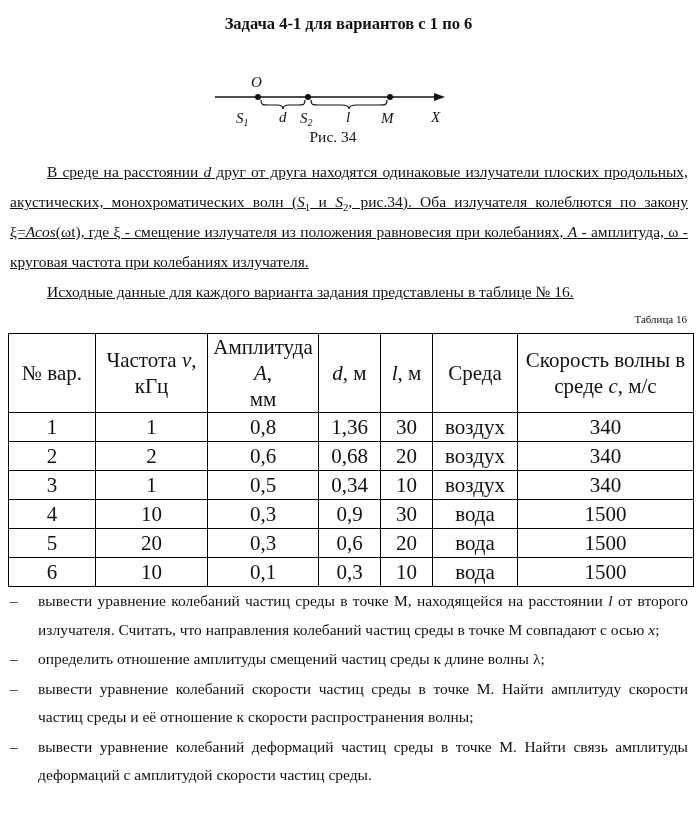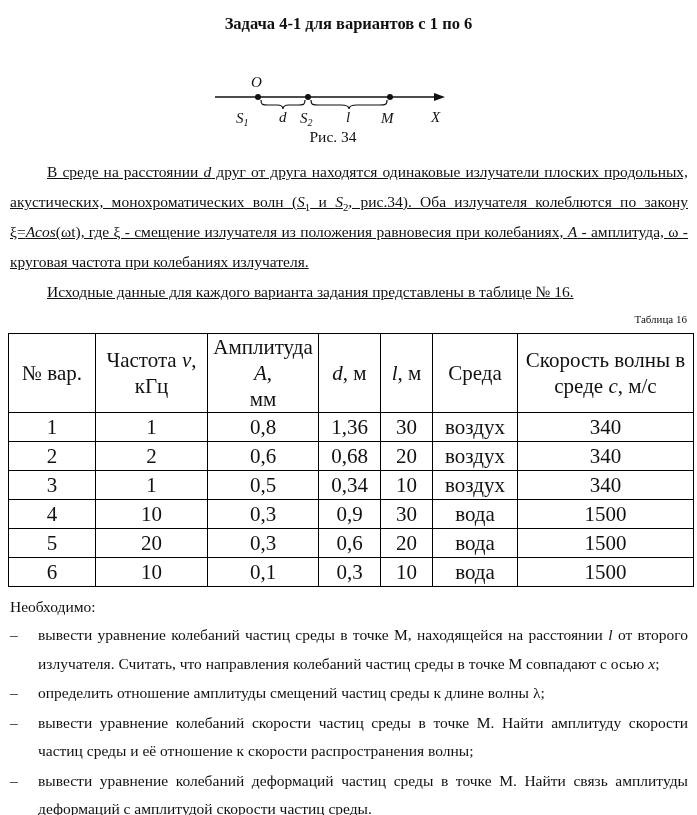--- a/index.html
+++ b/index.html
@@ -180,21 +180,20 @@
         <td>10</td>
         <td>0,1</td>
         <td>0,3</td>
         <td>10</td>
         <td>вода</td>
         <td>1500</td>
       </tr>
     </tbody>
   </table>
 
-  <div class="tasks-heading">Необходимо:</div>
 
   <div class="task-item">
     <span class="task-marker">–</span>
     <div class="task-text"><span>вывести уравнение колебаний частиц среды в точке М, находящейся на расстоянии </span><span class="it">l</span><span> от второго излучателя. Считать, что направления колебаний частиц среды в точке М совпадают с осью </span><span class="it">x</span><span>;</span></div>
   </div>
   <div class="task-item">
     <span class="task-marker">–</span>
     <div class="task-text"><span>определить отношение амплитуды смещений частиц среды к длине волны λ;</span></div>
   </div>
   <div class="task-item">

